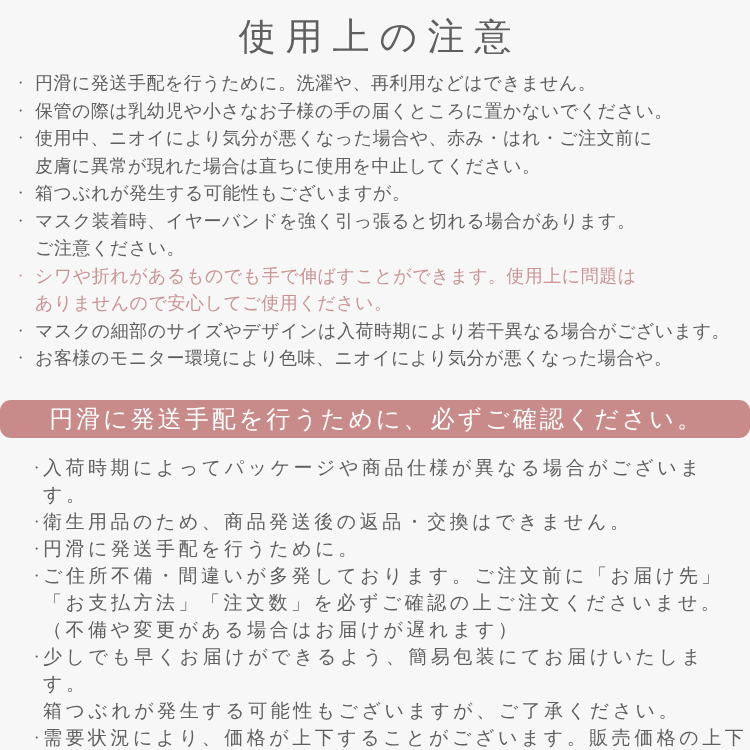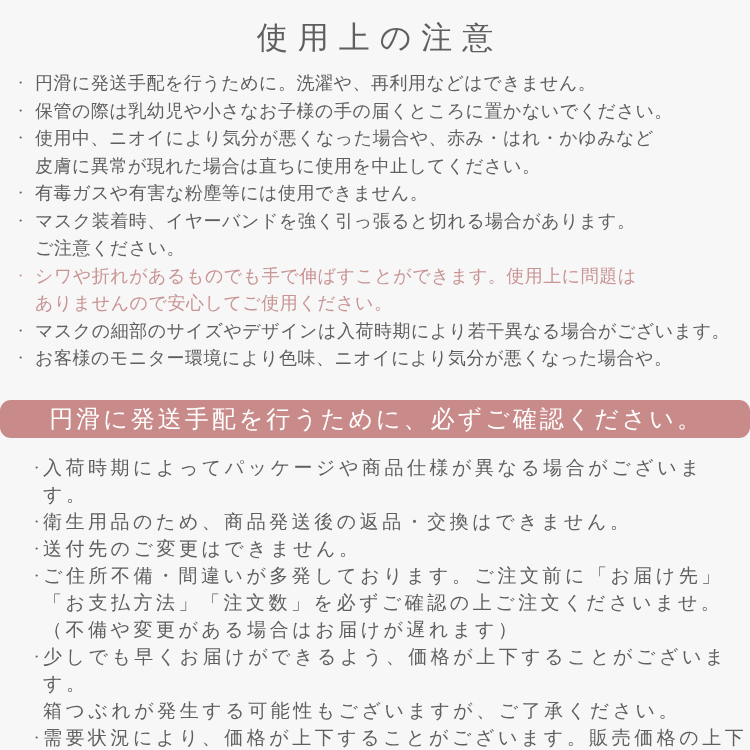--- a/index.html
+++ b/index.html
@@ -15,21 +15,21 @@
     width:750px;height:750px;
     background:var(--bg);
     color:var(--text);
     font-family:"DejaVu Sans","Liberation Sans",sans-serif;
     overflow:hidden;
   }
   .page{width:750px;height:750px;}
   .page-title{
     padding-top:16px;
     text-align:center;
-    font-size:31px;
+    font-size:37px;
     font-weight:500;
     letter-spacing:10px;
     text-indent:10px;
     color:var(--text);
     line-height:42px;
   }
   ul.notice-list{list-style:none;}
   .notice-list li{
     display:flex;
     align-items:flex-start;
@@ -90,26 +90,26 @@
     <li>
       <span class="bullet">・</span>
       <span class="item-text">円滑に発送手配を行うために。洗濯や、再利用などはできません。</span>
     </li>
     <li>
       <span class="bullet">・</span>
       <span class="item-text">保管の際は乳幼児や小さなお子様の手の届くところに置かないでください。</span>
     </li>
     <li>
       <span class="bullet">・</span>
-      <span class="item-text">使用中、ニオイにより気分が悪くなった場合や、赤み・はれ・かゆみなど
+      <span class="item-text">使用中、ニオイにより気分が悪くなった場合や、赤み・はれ・ご注文前に
 皮膚に異常が現れた場合は直ちに使用を中止してください。</span>
     </li>
     <li>
       <span class="bullet">・</span>
-      <span class="item-text">有毒ガスや有害な粉塵等には使用できません。</span>
+      <span class="item-text">箱つぶれが発生する可能性もございますが。</span>
     </li>
     <li>
       <span class="bullet">・</span>
       <span class="item-text">マスク装着時、イヤーバンドを強く引っ張ると切れる場合があります。
 ご注意ください。</span>
     </li>
     <li class="highlight">
       <span class="bullet">・</span>
       <span class="item-text">シワや折れがあるものでも手で伸ばすことができます。使用上に問題は
 ありませんので安心してご使用ください。</span>
@@ -130,31 +130,31 @@
     <li>
       <span class="bullet">・</span>
       <span class="item-text">入荷時期によってパッケージや商品仕様が異なる場合がございます。</span>
     </li>
     <li>
       <span class="bullet">・</span>
       <span class="item-text">衛生用品のため、商品発送後の返品・交換はできません。</span>
     </li>
     <li>
       <span class="bullet">・</span>
-      <span class="item-text">送付先のご変更はできません。</span>
+      <span class="item-text">円滑に発送手配を行うために。</span>
     </li>
     <li>
       <span class="bullet">・</span>
       <span class="item-text">ご住所不備・間違いが多発しております。ご注文前に「お届け先」
 「お支払方法」「注文数」を必ずご確認の上ご注文くださいませ。
 （不備や変更がある場合はお届けが遅れます）</span>
     </li>
     <li>
       <span class="bullet">・</span>
-      <span class="item-text">少しでも早くお届けができるよう、価格が上下することがございます。
+      <span class="item-text">少しでも早くお届けができるよう、簡易包装にてお届けいたします。
 箱つぶれが発生する可能性もございますが、ご了承ください。</span>
     </li>
     <li>
       <span class="bullet">・</span>
       <span class="item-text">需要状況により、価格が上下することがございます。販売価格の上下を
 理由とする返品、返金、減額などの対応はできかねます。</span>
     </li>
   </ul>
 
 </div>

